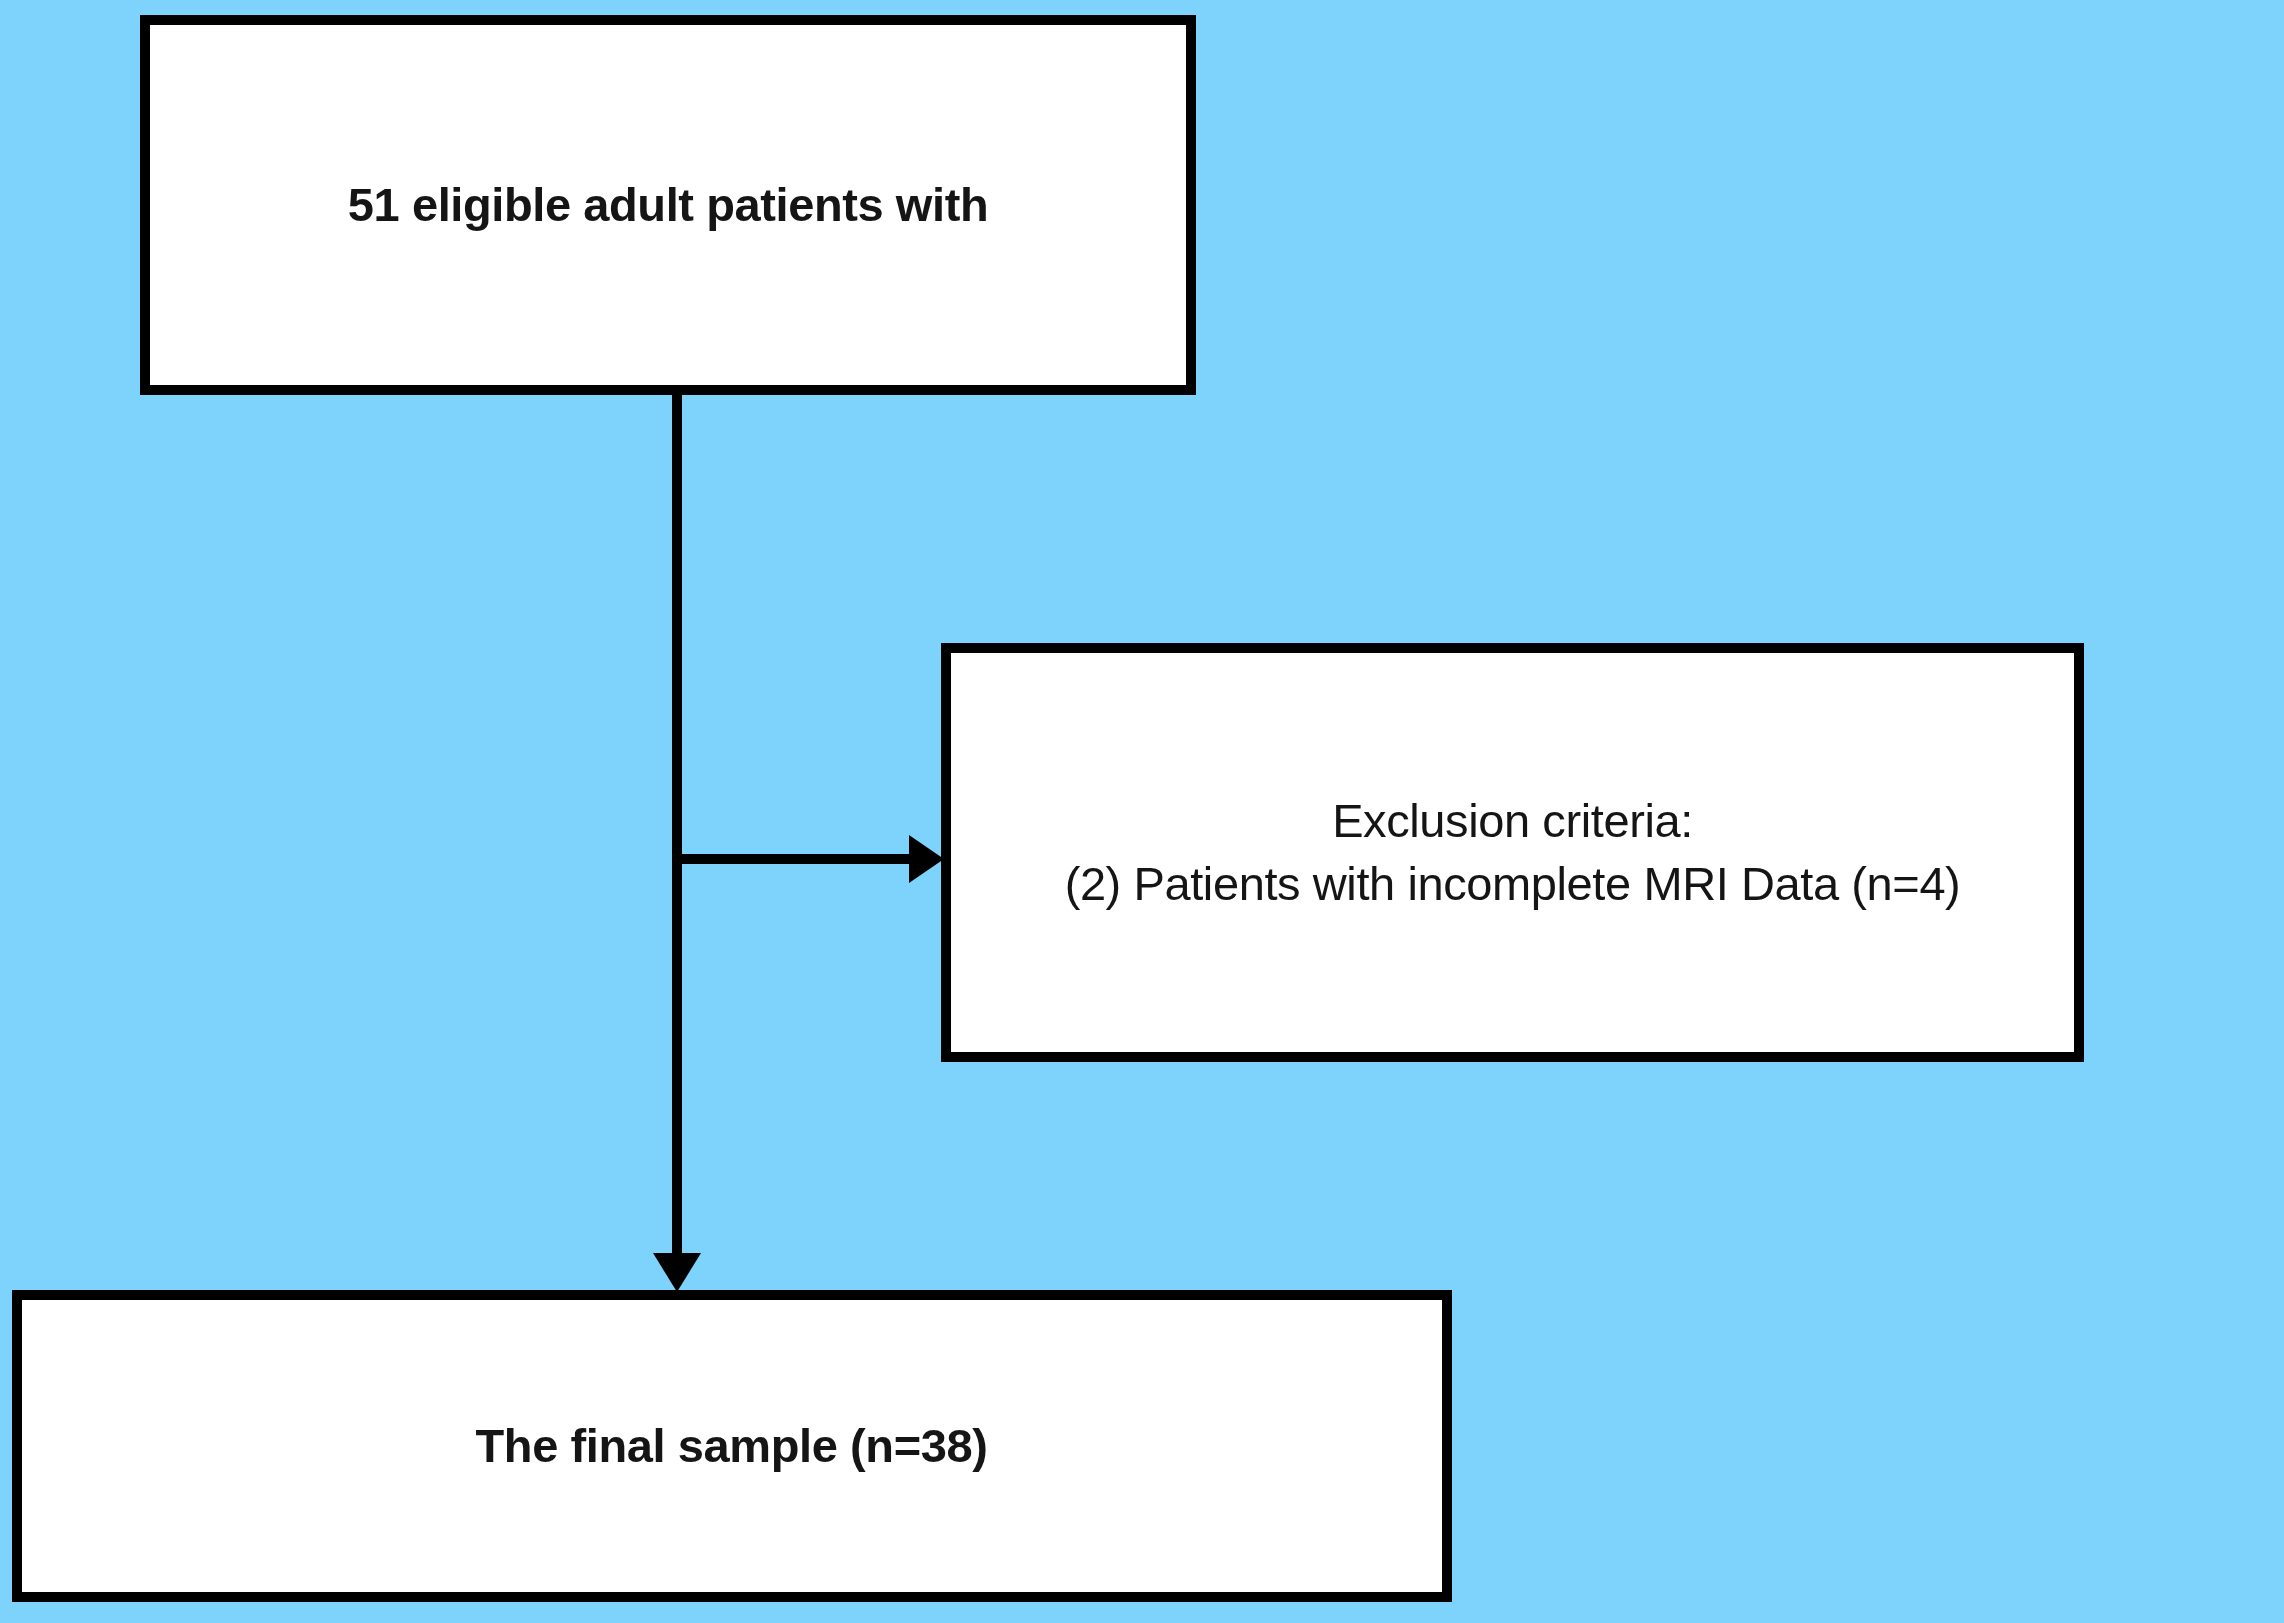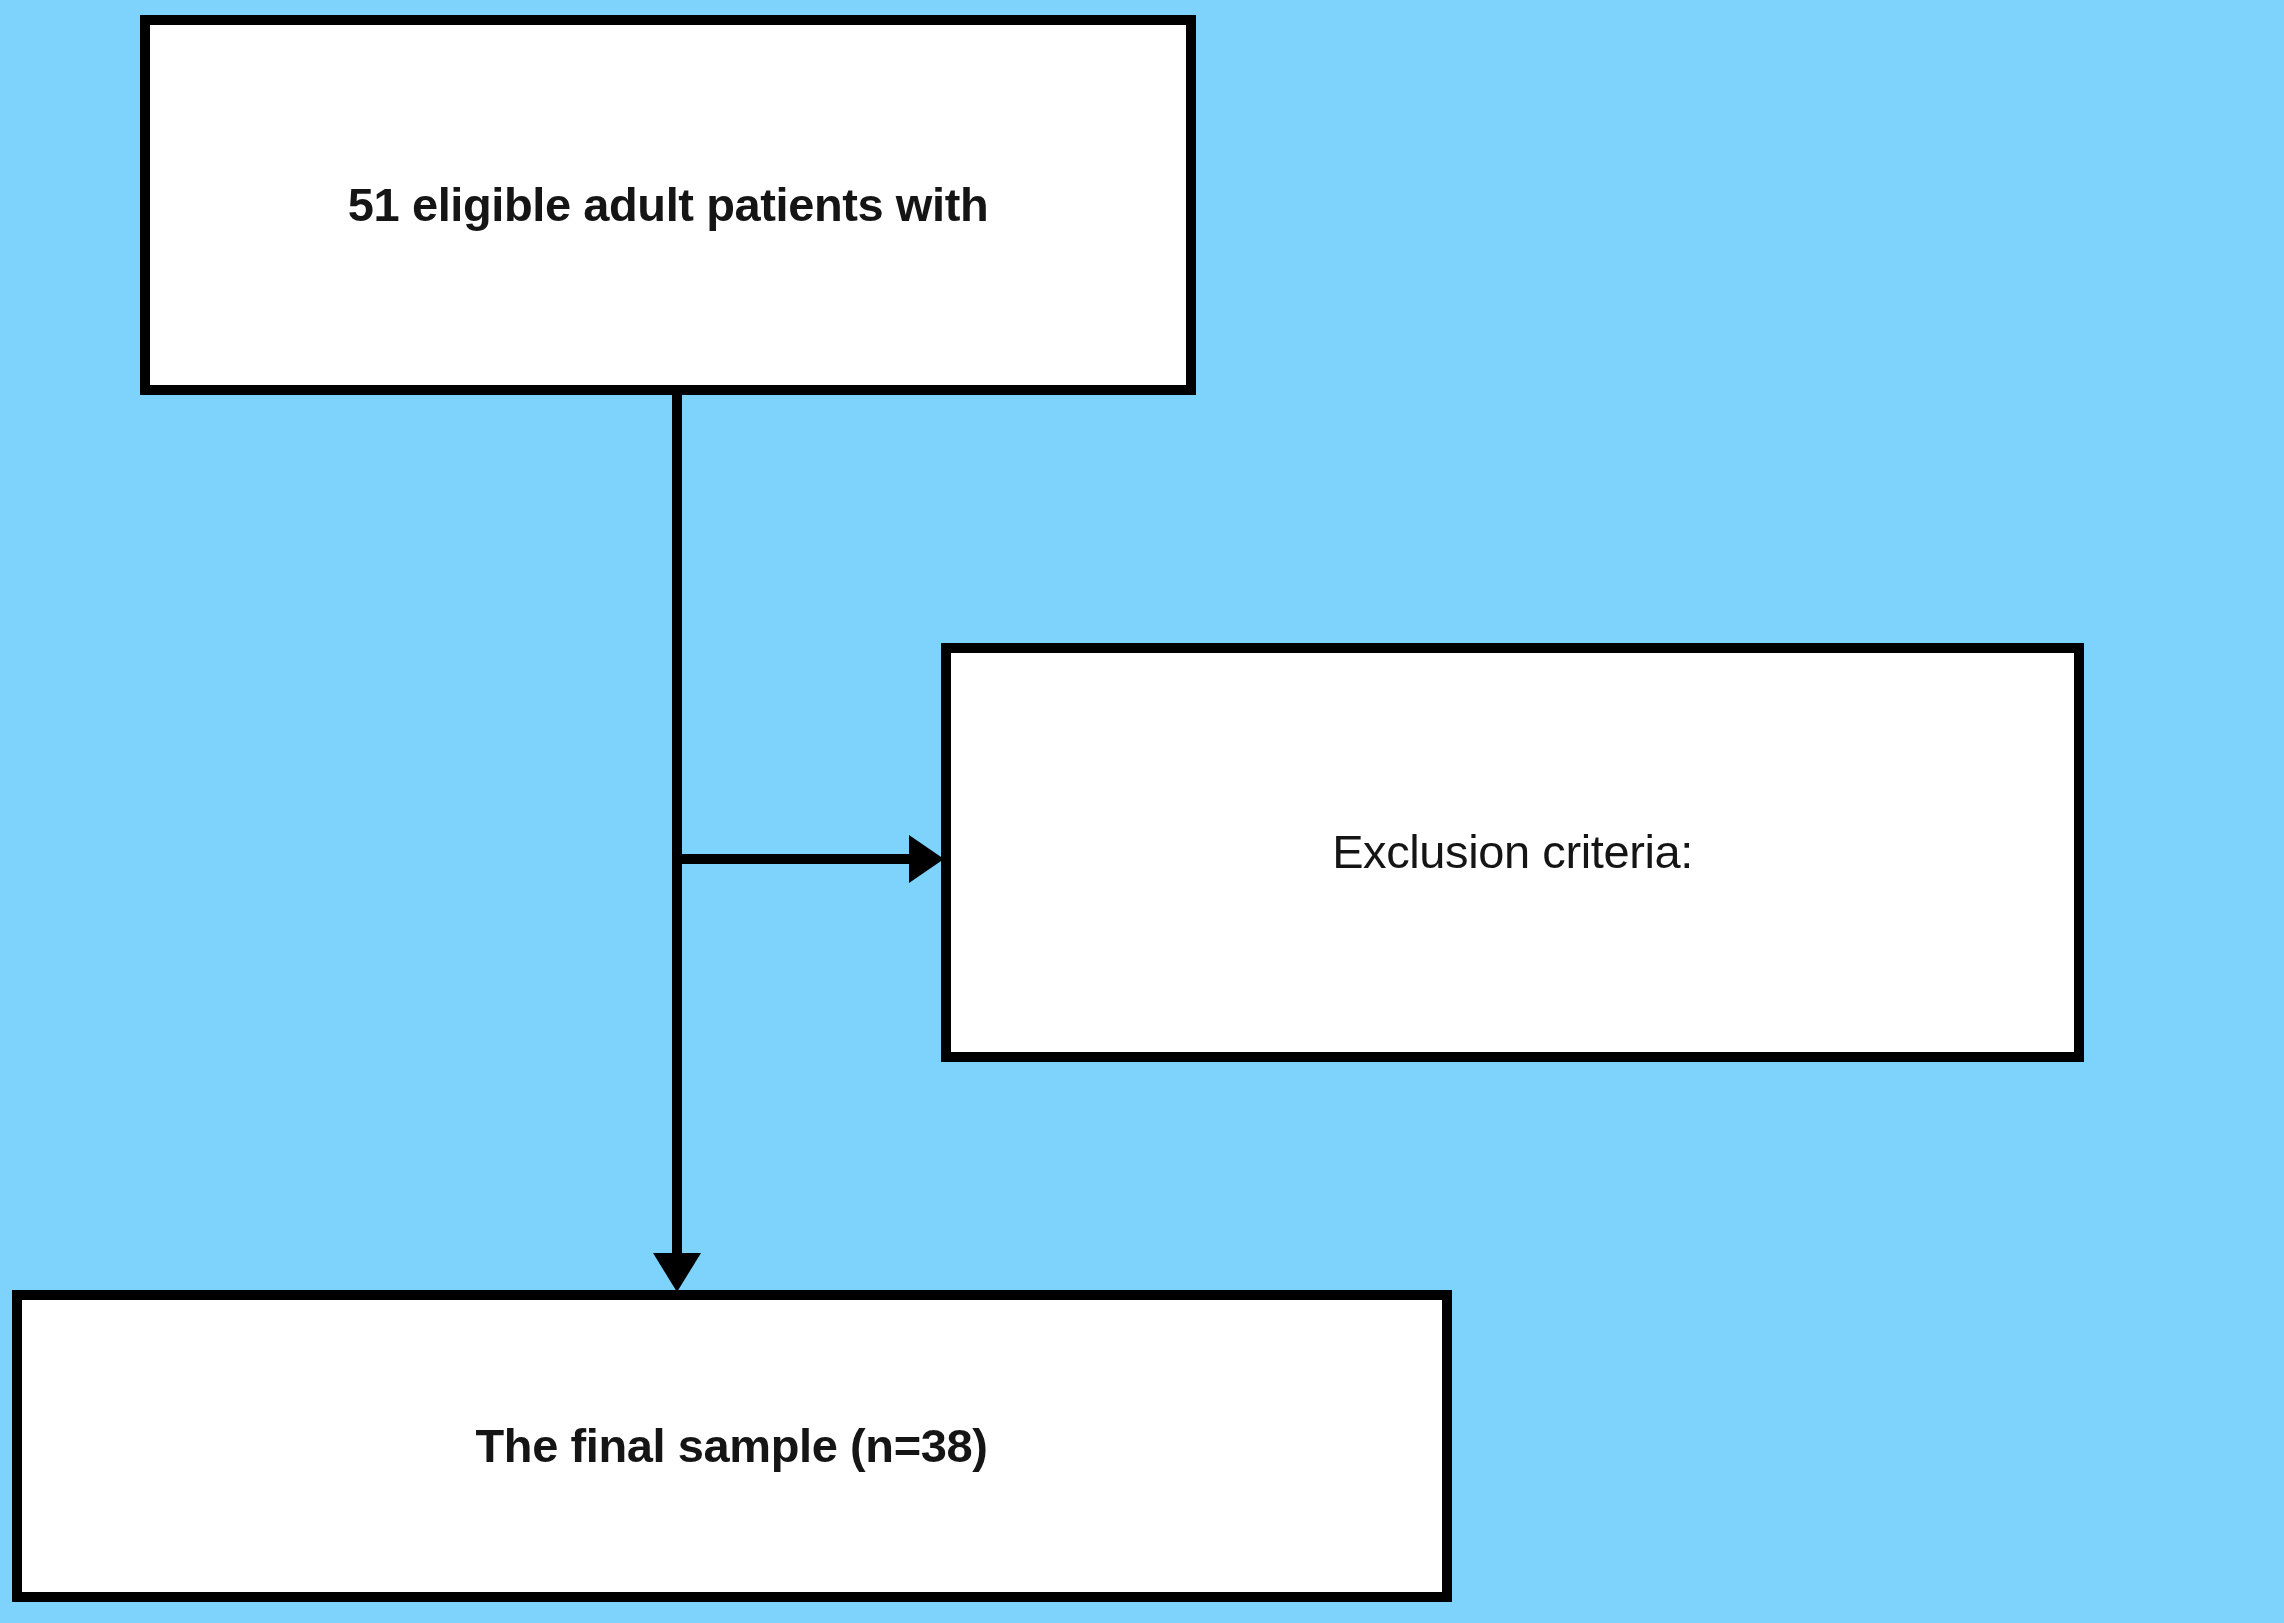--- a/index.html
+++ b/index.html
@@ -134,20 +134,21 @@
 
   <div class="connector" id="connector-vertical"></div>
 
   <div class="connector" id="connector-horizontal"></div>
 
   <div id="arrowhead-right"></div>
 
   <div class="flow-box" id="box-exclusion">
     <span class="box-text">
       <span class="line">Exclusion criteria:</span>
+      <span class="line">(2) Patients with incomplete MRI Data (n=4)</span>
     </span>
   </div>
 
   <div id="arrowhead-down"></div>
 
   <div class="flow-box" id="box-final">
     <span class="box-text">
       <span class="line">The final sample (n=38)</span>
     </span>
   </div>

